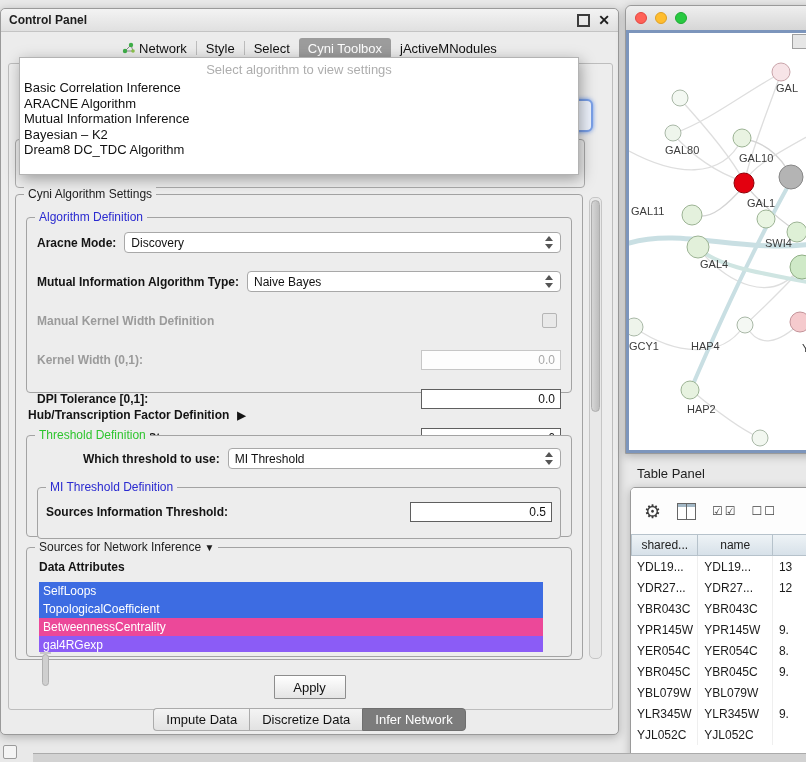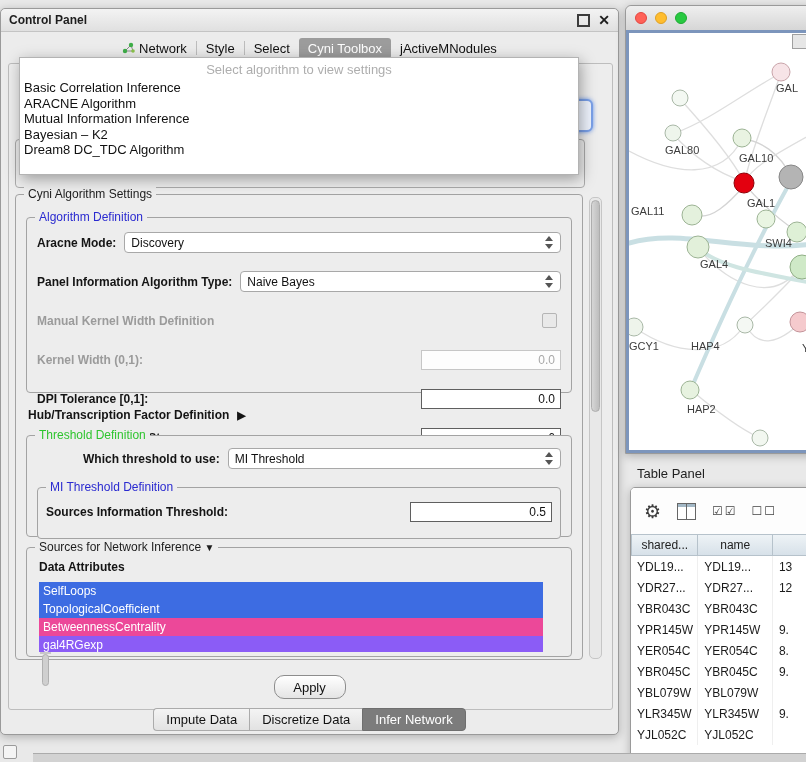--- a/index.html
+++ b/index.html
@@ -90,21 +90,21 @@
                   margin-left:1px;position:relative;}
   .list-scrollbar .thumb{position:absolute;left:1px;right:1px;top:1px;height:30px;background:#cfcfcf;
                   border:1px solid #b0b0b0;border-radius:4px;}
 
   .main-scrollbar{position:absolute;left:588px;top:188px;width:11px;height:460px;background:#e8e8e8;
                   border:1px solid #c6c6c6;border-radius:5px;z-index:4;}
   .main-scrollbar .thumb{position:absolute;left:1px;right:1px;top:2px;height:210px;
                   background:linear-gradient(90deg,#d6d6d6,#bdbdbd);border:1px solid #adadad;border-radius:5px;}
 
   .apply-btn{position:absolute;left:50%;transform:translateX(-50%);top:666px;width:70px;height:22px;
-             border:1px solid #8d8d8d;border-radius:10px;background:linear-gradient(#ffffff,#e4e4e4);
+             border:1px solid #8d8d8d;border-radius:1px;background:linear-gradient(#ffffff,#e4e4e4);
              font-size:13px;color:#111;display:flex;align-items:center;justify-content:center;z-index:5;}
 
   .bottom-tabs{position:absolute;top:699px;left:0;width:100%;display:flex;justify-content:center;
              align-items:center;font-size:13px;z-index:5;}
   .seg{padding:3px 12px;border:1px solid #ababab;border-right:none;
        background:linear-gradient(#f4f4f4,#e2e2e2);color:#111;white-space:nowrap;}
   .seg:first-child{border-radius:4px 0 0 4px;}
   .seg:last-child{border-right:1px solid #ababab;border-radius:0 4px 4px 0;}
   .seg.selected{background:#7c7c7c;color:#fff;border-color:#6f6f6f;}
 
@@ -212,21 +212,21 @@
 
         <div class="form-row">
           <span class="form-label">Aracne Mode:</span>
           <div class="combo">
             <span class="combo-text">Discovery</span>
             <span class="spin"></span>
           </div>
         </div>
 
         <div class="form-row">
-          <span class="form-label">Panel Information Algorithm Type:</span>
+          <span class="form-label">Mutual Information Algorithm Type:</span>
           <div class="combo">
             <span class="combo-text">Naive Bayes</span>
             <span class="spin"></span>
           </div>
         </div>
 
         <div class="form-row">
           <span class="form-label disabled">Manual Kernel Width Definition</span>
           <span class="spacer"></span>
           <span class="checkbox"></span>

